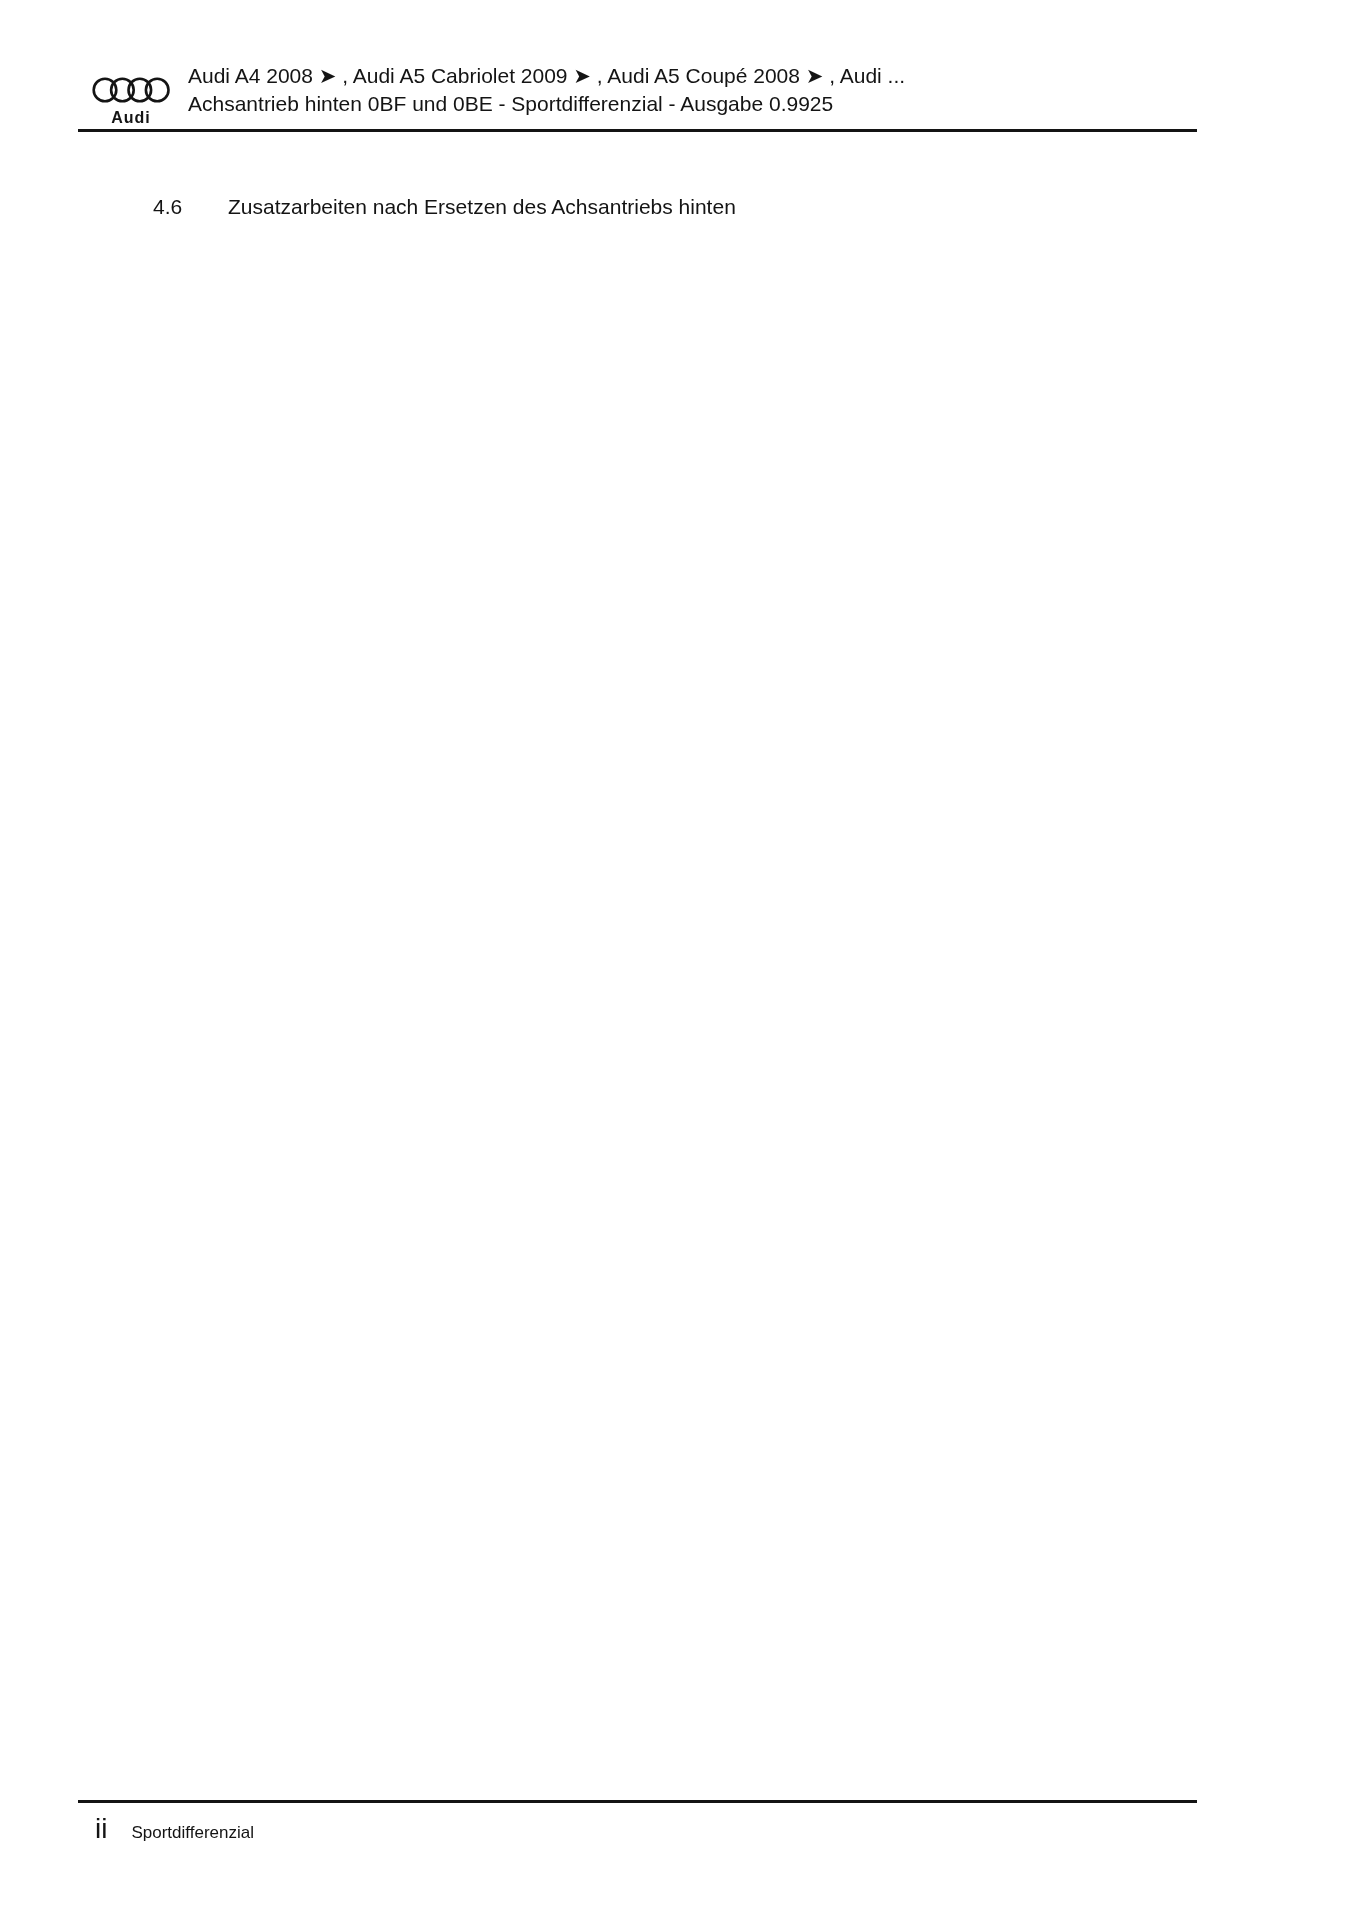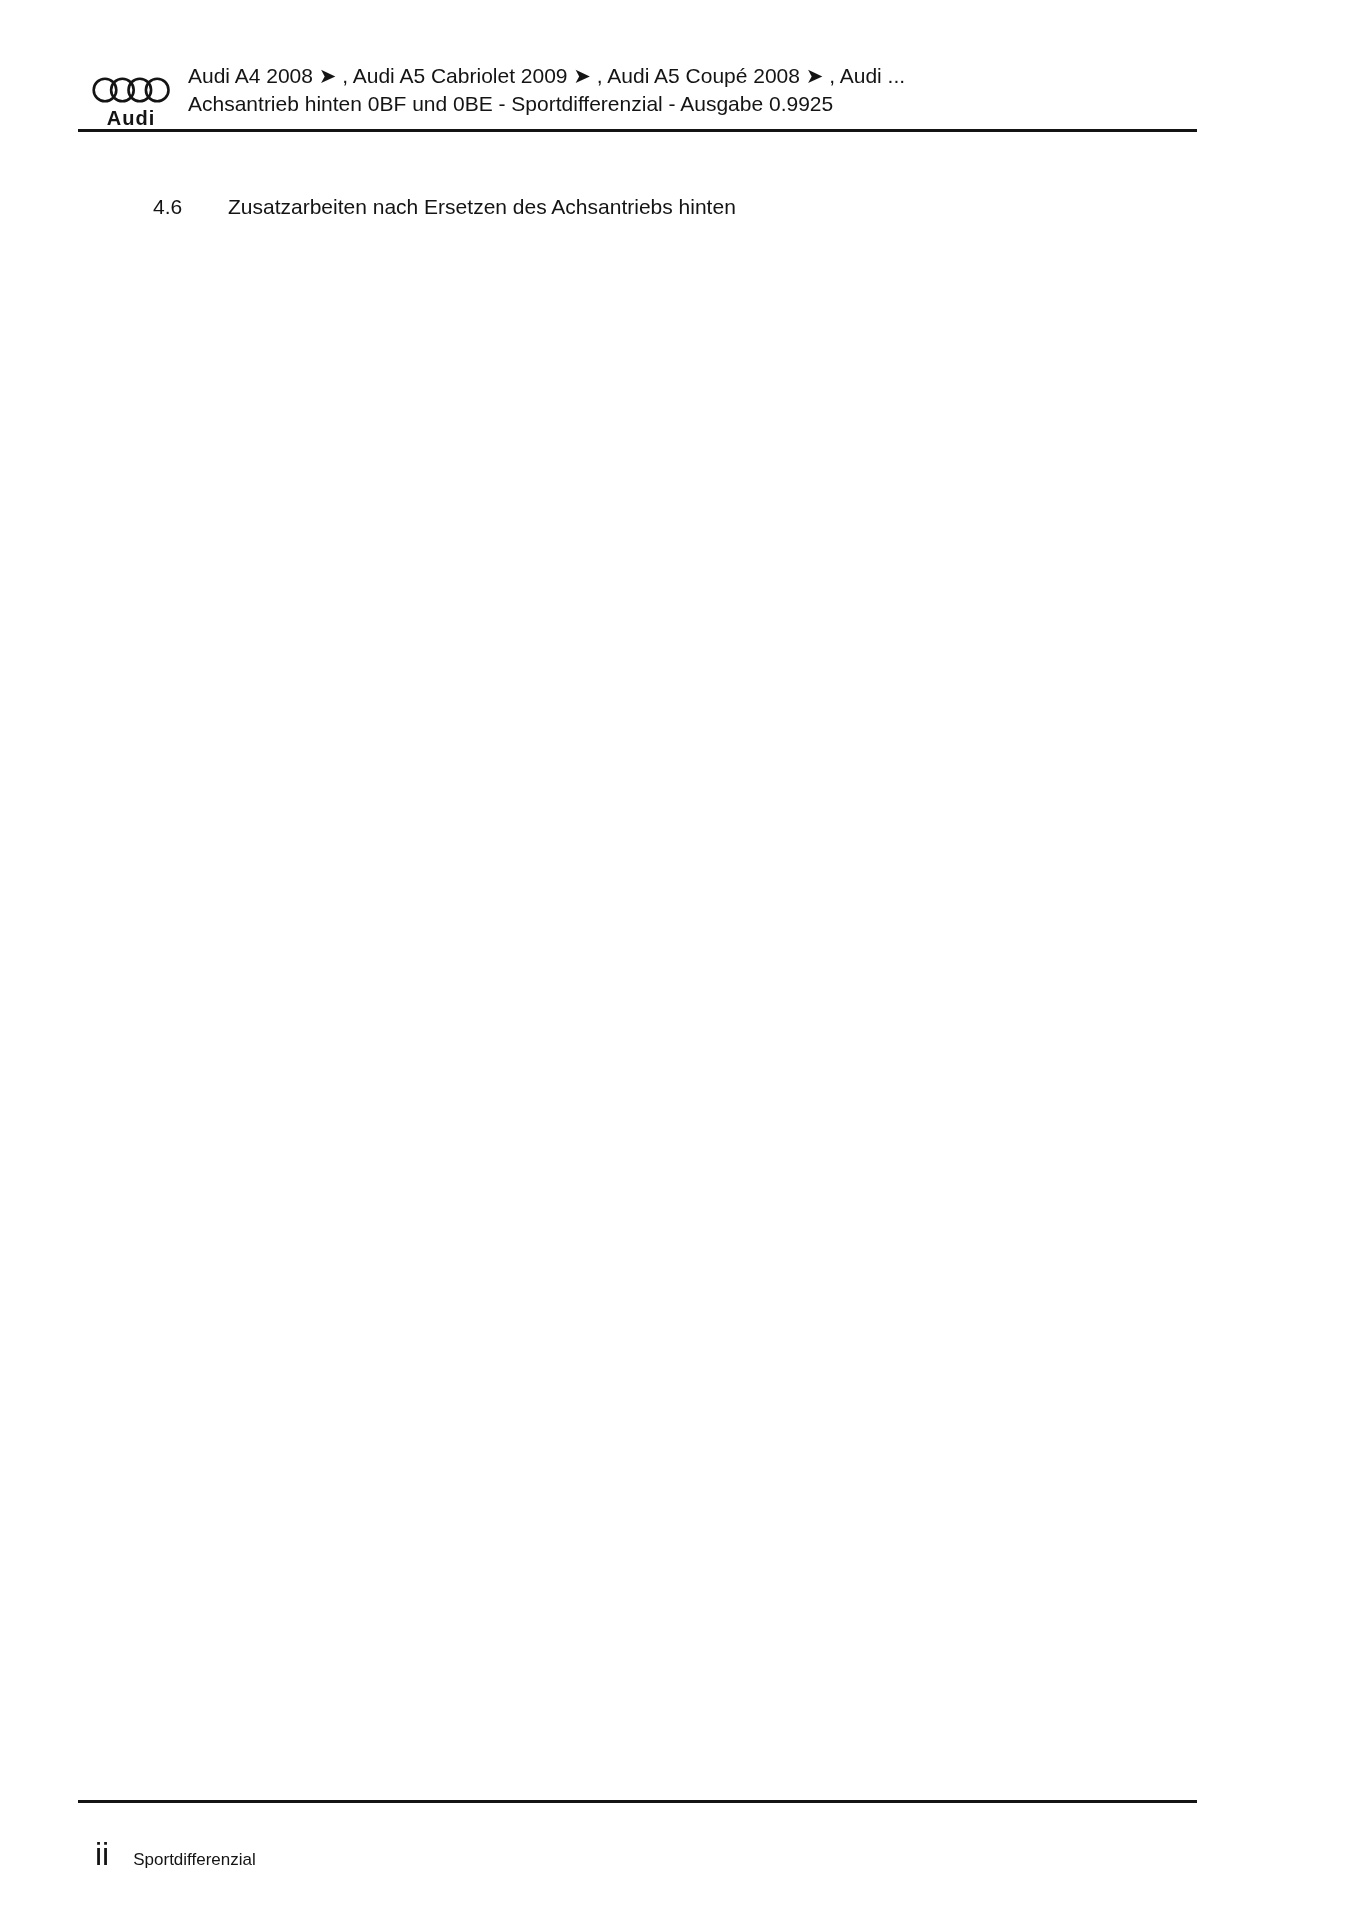--- a/index.html
+++ b/index.html
@@ -20,21 +20,21 @@
   .logo {
     position: absolute;
     left: 92px;
     top: 74px;
     width: 78px;
   }
   .logo .rings { display: block; margin: 0 auto; }
   .logo .wordmark {
     margin-top: 1px;
     text-align: center;
-    font-size: 20px;
+    font-size: 16px;
     font-weight: bold;
     letter-spacing: 1px;
     line-height: 22px;
   }
   .header-text {
     position: absolute;
     left: 188px;
     top: 62px;
     right: 120px;
     font-size: 21px;
@@ -90,21 +90,21 @@
     border-top: 3px solid #141414;
   }
   .footer {
     position: absolute;
     left: 95px;
     top: 1810px;
     display: flex;
     align-items: baseline;
     gap: 24px;
   }
-  .footer .folio { font-size: 32px; line-height: 38px; margin-top: 25px; }
+  .footer .folio { font-size: 28px; line-height: 38px; }
   .footer .footer-label { font-size: 17px; }
 </style>
 </head>
 <body>
 
 <div class="page">
 
   <div class="logo">
     <svg class="rings" width="78" height="32" viewBox="0 0 78 32" aria-hidden="true">
       <circle cx="13" cy="16" r="11.3" fill="none" stroke="#141414" stroke-width="2.6"></circle>

